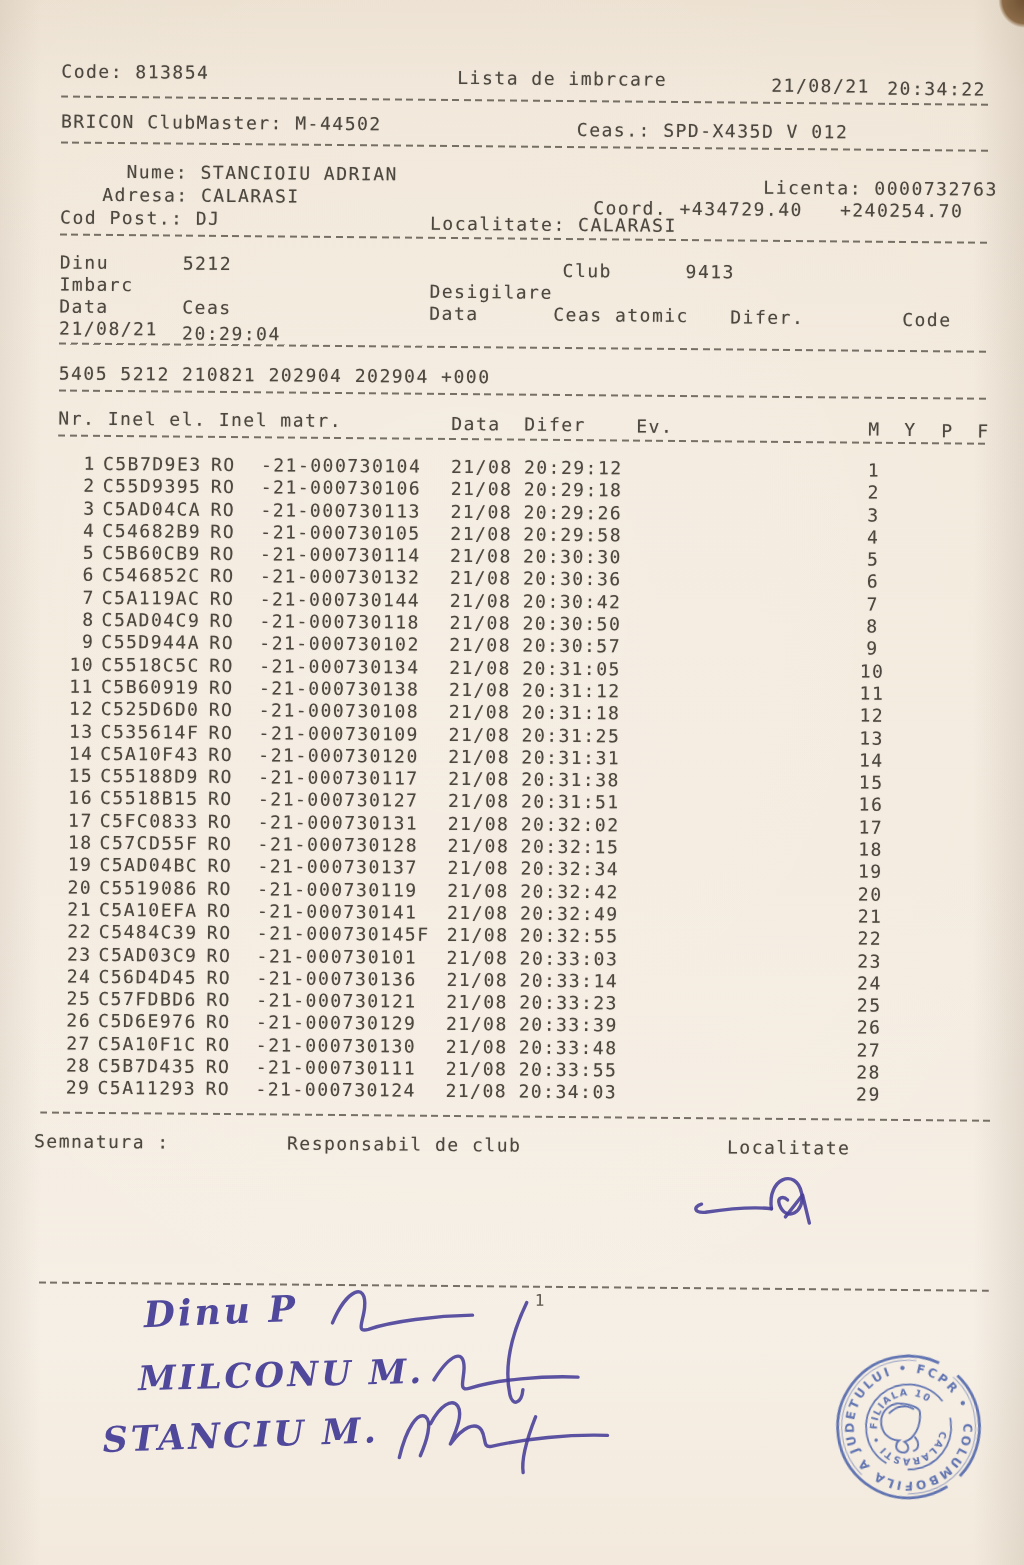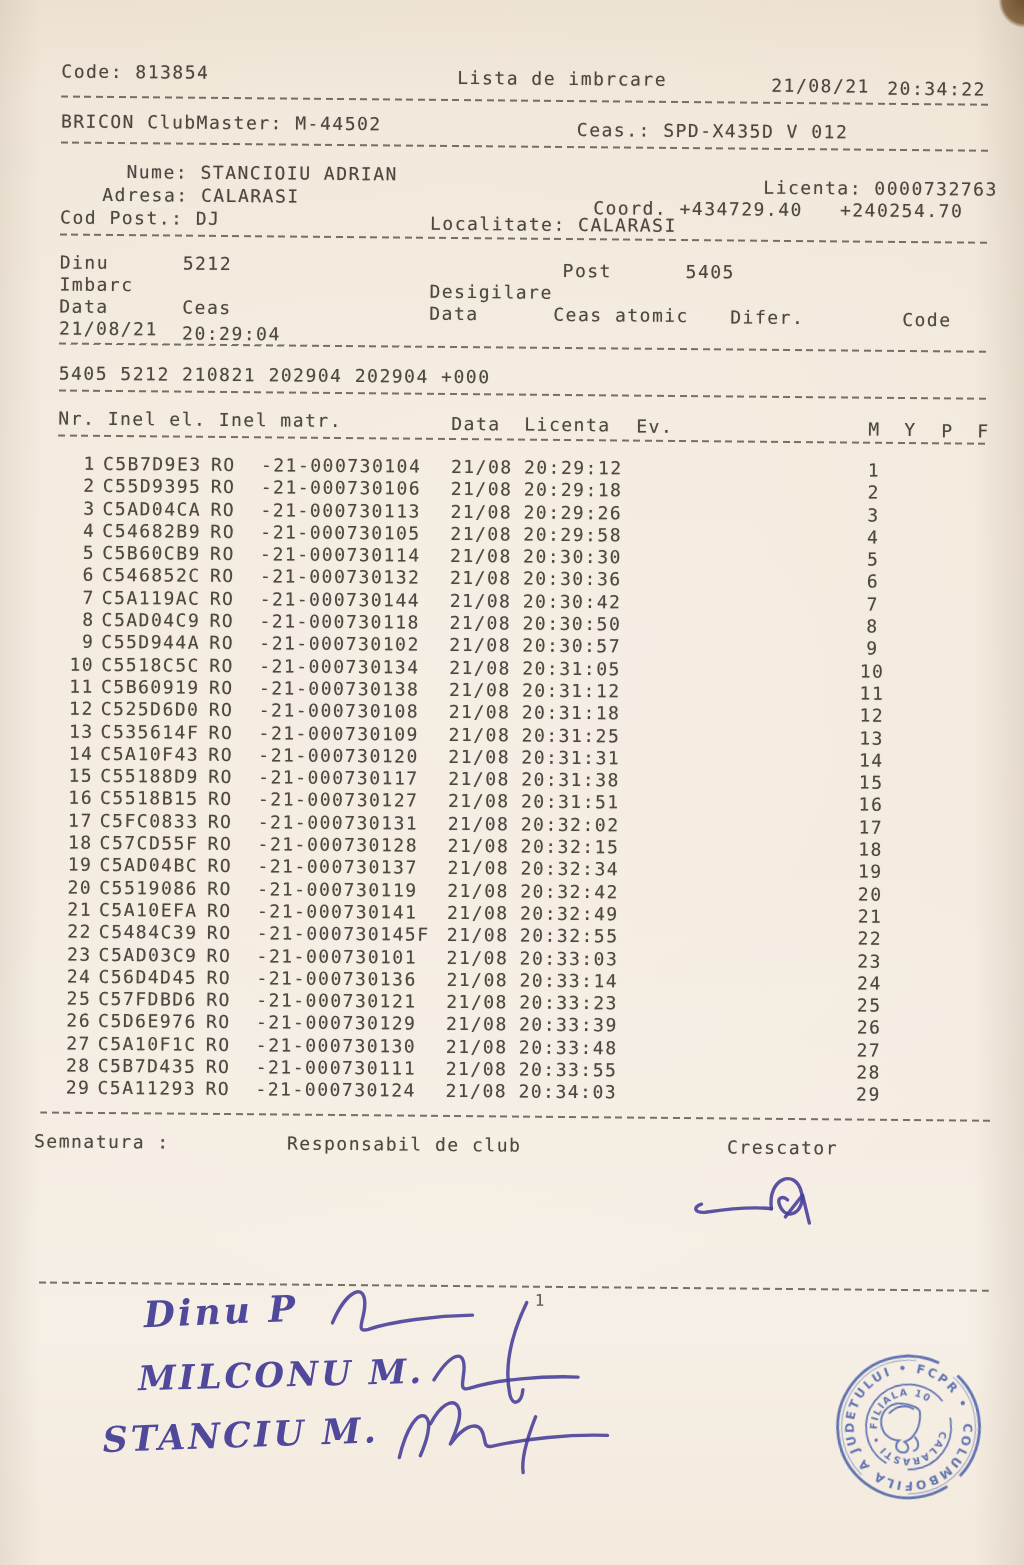--- a/index.html
+++ b/index.html
@@ -60,40 +60,40 @@
   <span class="t" style="left:128px;top:160px">Nume: STANCIOIU ADRIAN</span>
   <span class="t" style="left:765px;top:170px">Licenta: 0000732763</span>
   <span class="t" style="left:104px;top:183px">Adresa: CALARASI</span>
   <span class="t" style="left:595px;top:192px">Coord. +434729.40   +240254.70</span>
   <span class="t" style="left:62px;top:206px">Cod Post.: DJ</span>
   <span class="t" style="left:432px;top:209px">Localitate: CALARASI</span>
   <div class="dash" style="left:62px;top:233px;width:930px"></div>
 
   <span class="t" style="left:62px;top:251px">Dinu</span>
   <span class="t" style="left:185px;top:251px">5212</span>
-  <span class="t" style="left:565px;top:255px">Post</span>
-  <span class="t" style="left:688px;top:255px">5405</span>
+  <span class="t" style="left:565px;top:255px">Club</span>
+  <span class="t" style="left:688px;top:255px">9413</span>
   <span class="t" style="left:62px;top:273px">Imbarc</span>
   <span class="t" style="left:432px;top:277px">Desigilare</span>
   <span class="t" style="left:62px;top:295px">Data</span>
   <span class="t" style="left:185px;top:295px">Ceas</span>
   <span class="t" style="left:432px;top:299px">Data</span>
   <span class="t" style="left:556px;top:299px">Ceas atomic</span>
   <span class="t" style="left:733px;top:300px">Difer.</span>
   <span class="t" style="left:905px;top:301px">Code</span>
   <span class="t" style="left:62px;top:317px">21/08/21</span>
   <span class="t" style="left:185px;top:321px">20:29:04</span>
   <div class="dash" style="left:62px;top:342px;width:930px"></div>
 
   <span class="t" style="left:62px;top:362px">5405 5212 210821 202904 202904 +000</span>
   <div class="dash" style="left:62px;top:389px;width:930px"></div>
 
   <span class="t" style="left:62px;top:407px">Nr. Inel el. Inel matr.</span>
   <span class="t" style="left:455px;top:409px">Data</span>
-  <span class="t" style="left:528px;top:409px">Licenta</span>
+  <span class="t" style="left:528px;top:409px">Difer</span>
   <span class="t" style="left:640px;top:410px">Ev.</span>
   <span class="t" style="left:872px;top:411px">M</span>
   <span class="t" style="left:908px;top:411px">Y</span>
   <span class="t" style="left:945px;top:412px">P</span>
   <span class="t" style="left:981px;top:412px">F</span>
   <div class="dash" style="left:62px;top:434px;width:930px"></div>
 
   <div class="tbody">
 
   <div class="trow">
@@ -355,21 +355,21 @@
         <span class="c-matr">-21-000730124</span>
         <span class="c-data">21/08</span>
         <span class="c-imb">20:34:03</span>
         <span class="c-m">29</span>
       </div>
     </div>
   <div class="dash" style="left:50px;top:1111px;width:950px"></div>
 
   <span class="t" style="left:44px;top:1130px">Semnatura :</span>
   <span class="t" style="left:297px;top:1130px">Responsabil de club</span>
-  <span class="t" style="left:737px;top:1130px">Crescator</span>
+  <span class="t" style="left:737px;top:1130px">Localitate</span>
 
   <svg class="ink-svg" style="left:696px;top:1152px" width="200" height="90" viewBox="0 0 200 90">
     <path d="M16,46 c-9,3 -7,9 4,8 c26,-4 48,-6 66,-4"></path>
     <path d="M86,50 c-5,-30 24,-42 30,-16 c4,19 -15,30 -22,12 c-3,-8 4,-9 8,-5"></path>
     <path d="M100,58 l17,-22 l7,28"></path>
   </svg>
 
   <div class="dash" style="left:50px;top:1281px;width:950px"></div>
   <span class="pagenum" style="left:546px;top:1286px">1</span>
 

